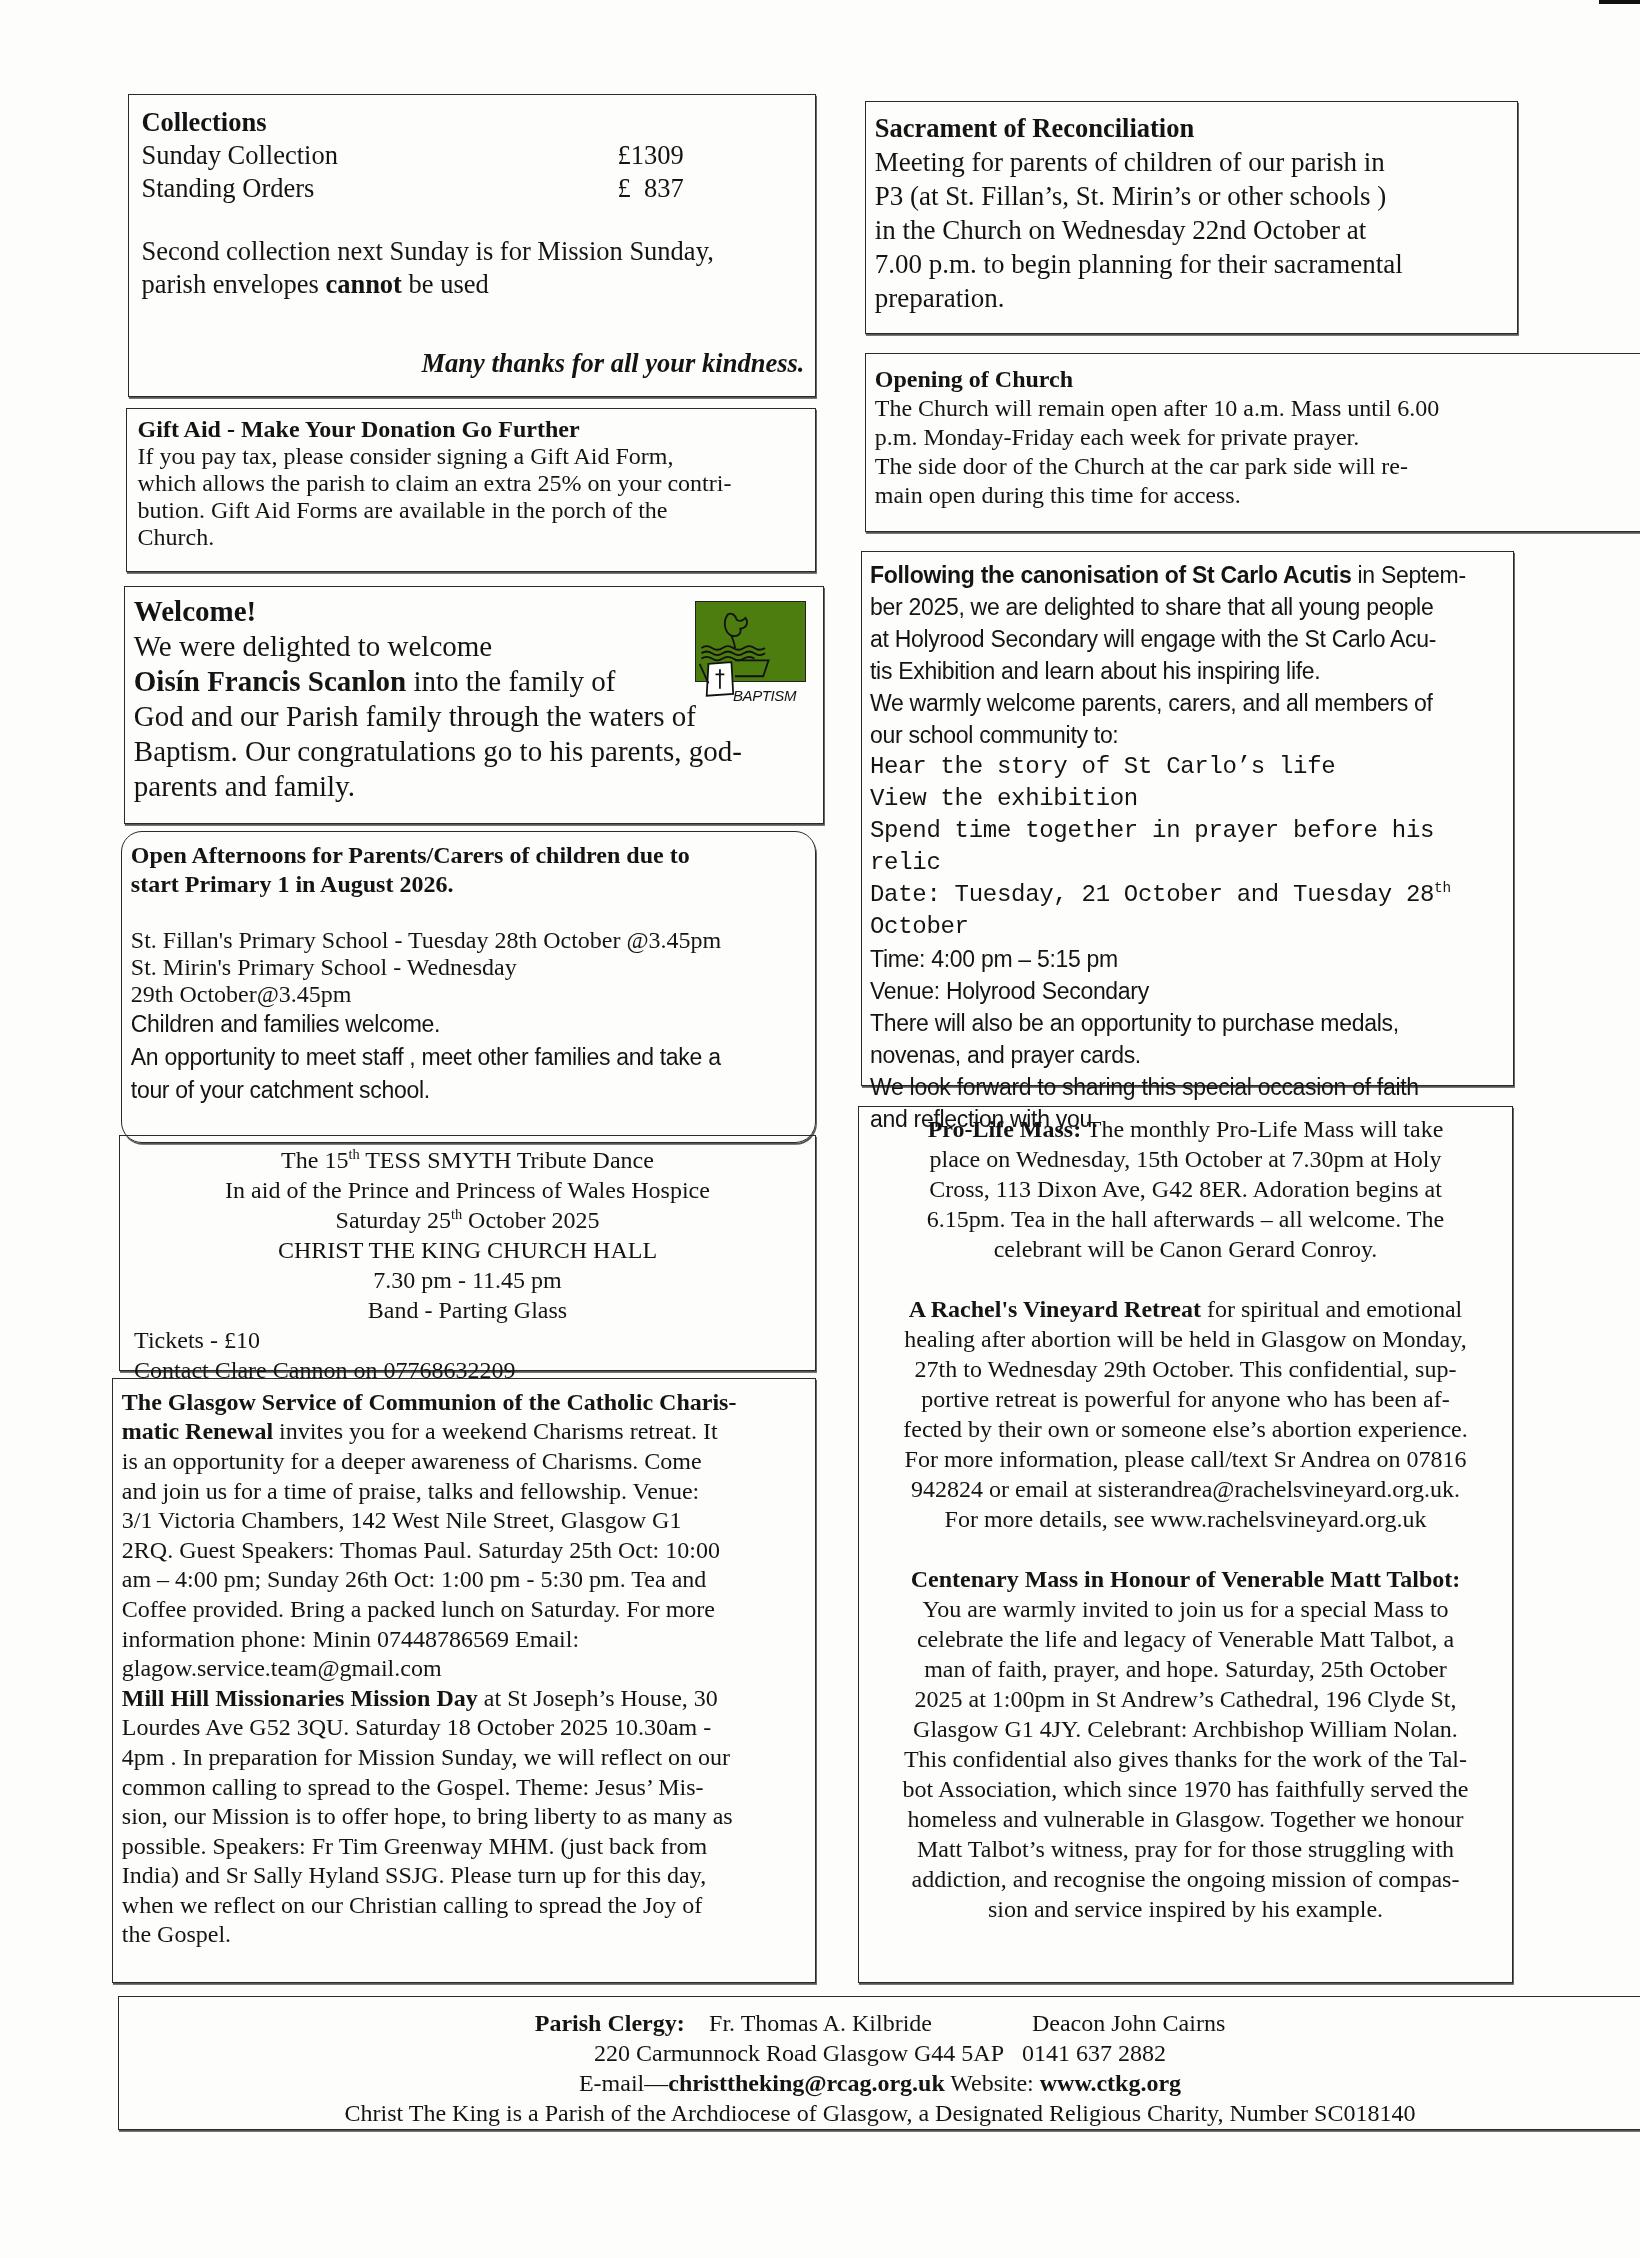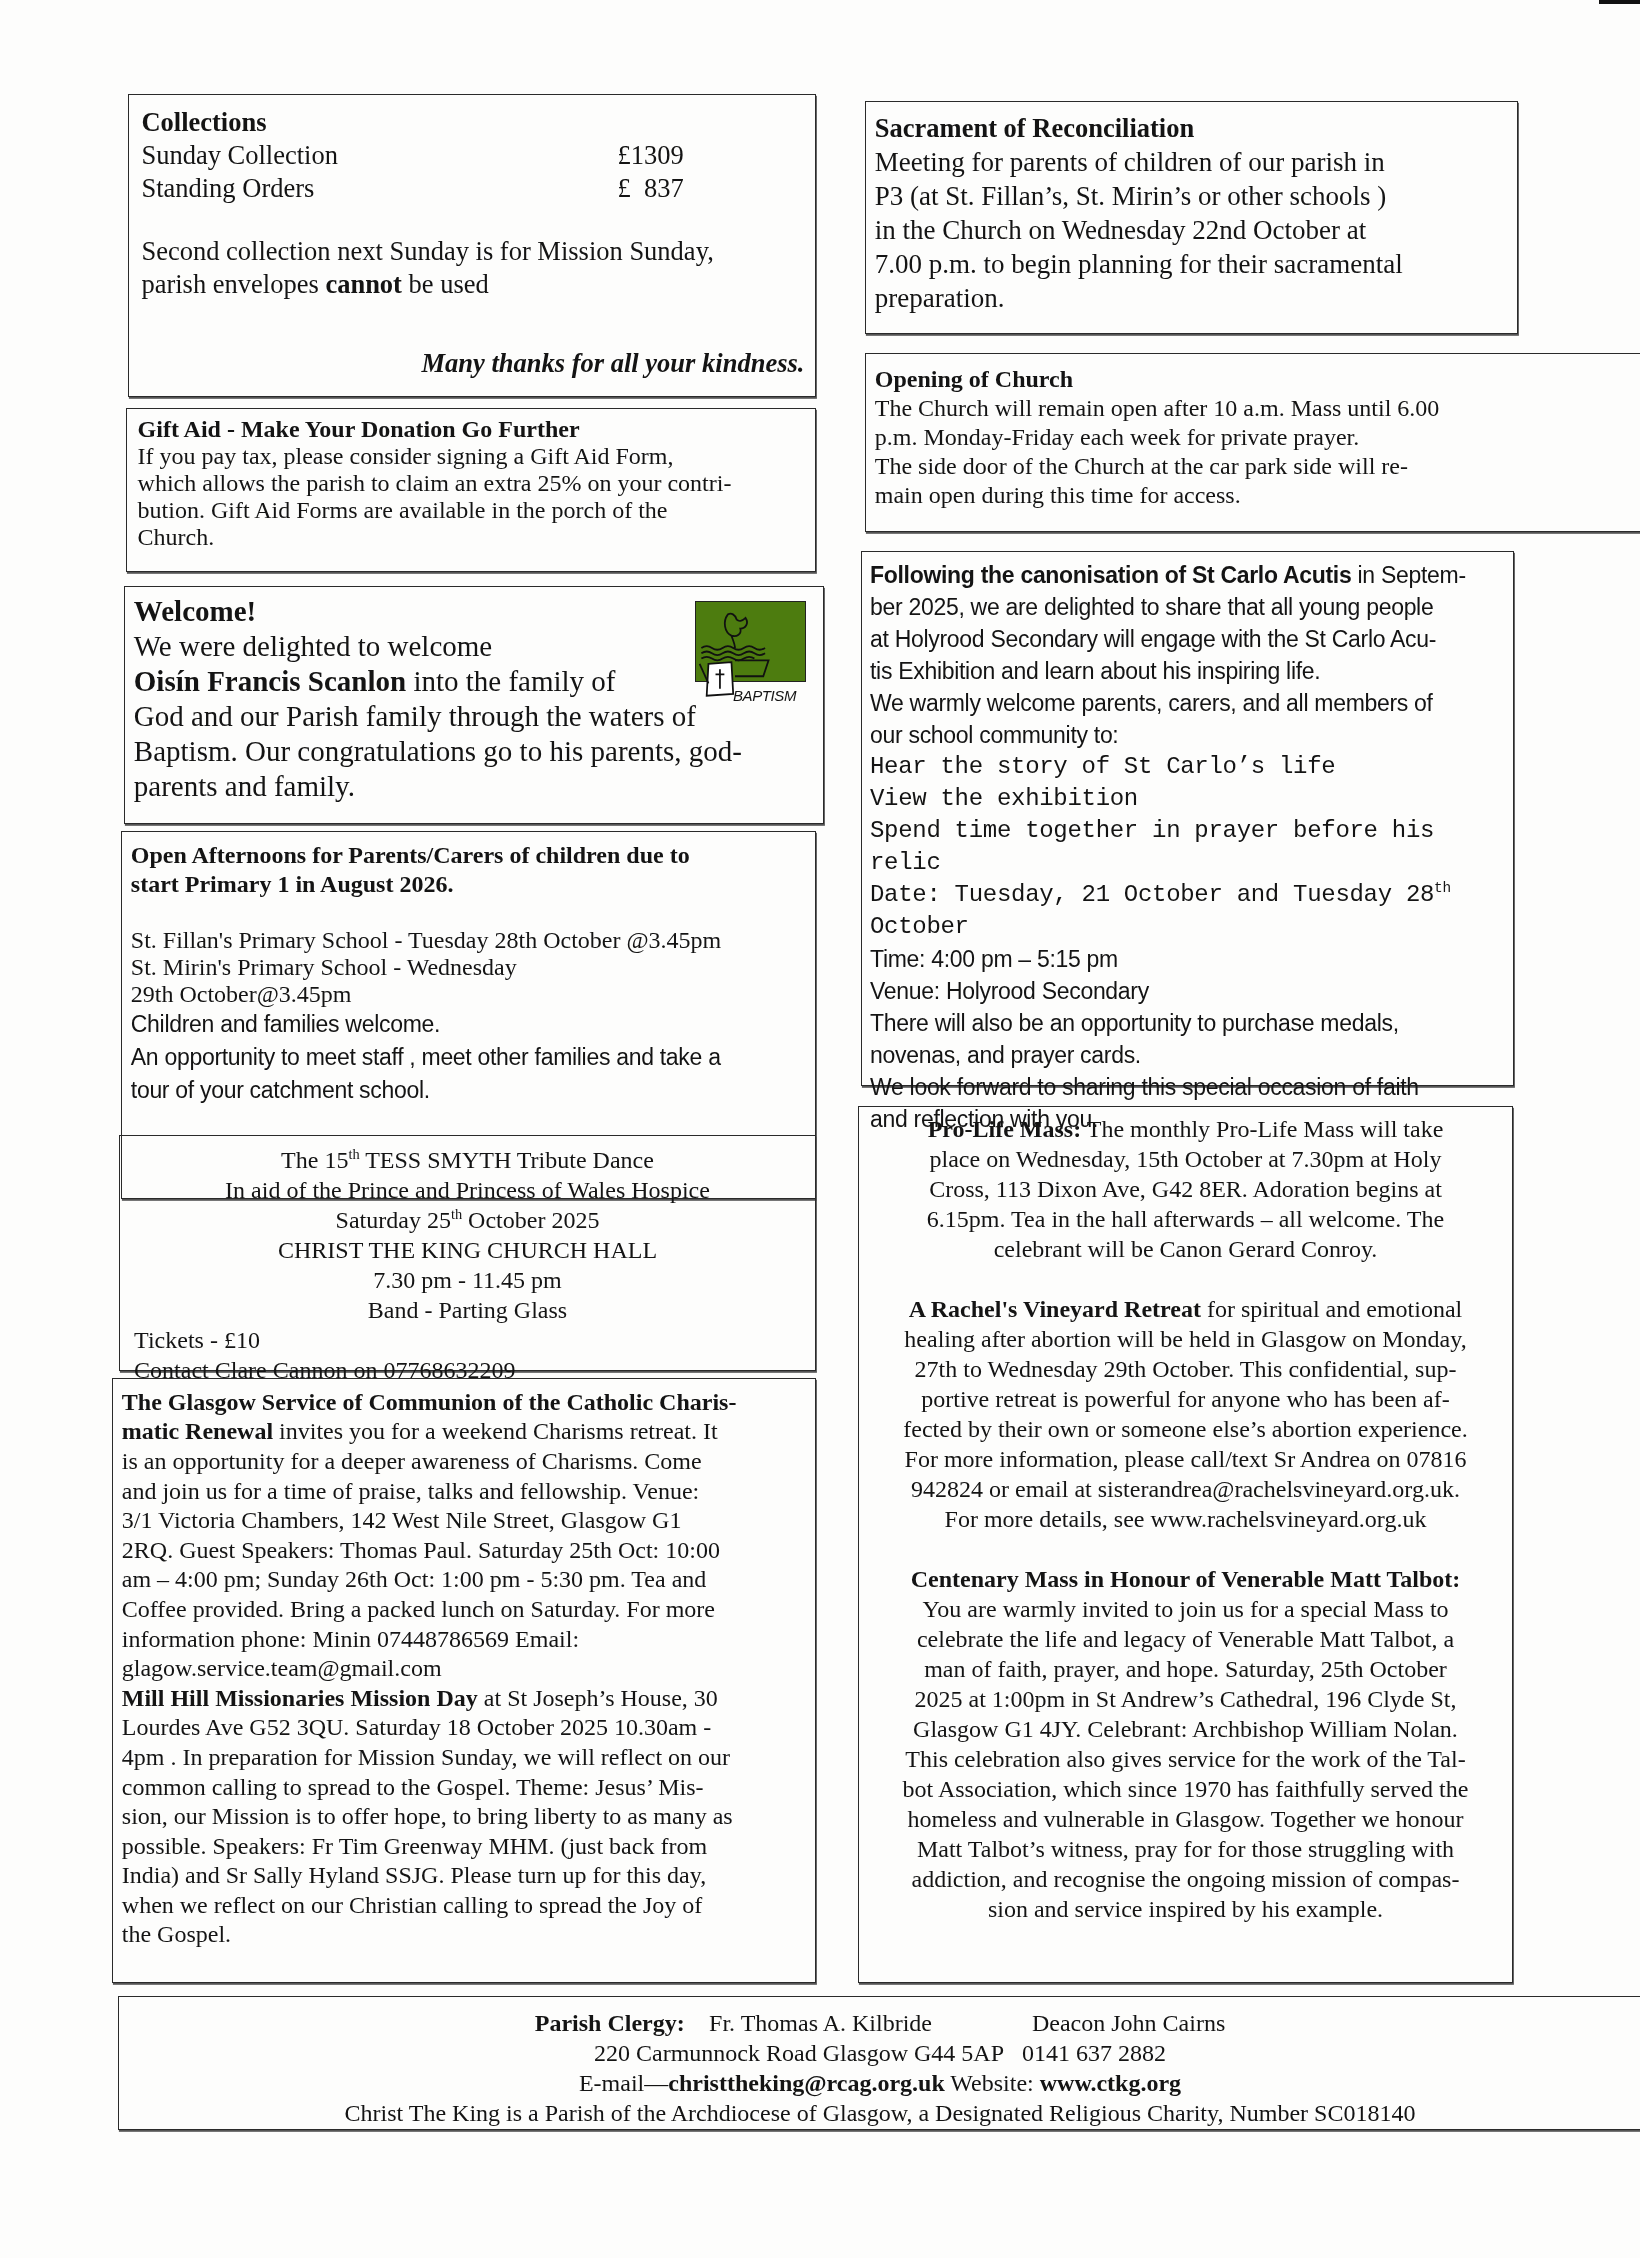--- a/index.html
+++ b/index.html
@@ -27,21 +27,21 @@
   #collections .note { margin-top:30px; }
   #collections .thanks { position:absolute; right:10.6px; bottom:16px; font-style:italic; font-weight:bold; font-size:26.5px; }
 
   #giftaid { left:126px; top:408px; width:690px; height:164px; font-size:24px; line-height:27px; padding:7px 10.6px; }
   #giftaid .title { font-weight:bold; }
 
   #welcome { left:124px; top:586px; width:700px; height:238px; font-size:29px; line-height:35px; padding:7px 8.8px; }
   #welcome .title { font-weight:bold; }
   #baptism-icon { position:absolute; left:570px; top:14px; width:111px; height:81px; border:1.8px solid #222; box-sizing:border-box; background:#4d7c0f; }
 
-  #openafternoons { left:121px; top:831px; width:695px; height:368px; font-size:24px; line-height:27px; padding:8.8px 8.8px; }
+  #openafternoons { left:121px; top:831px; width:695px; height:312px; font-size:24px; line-height:27px; padding:8.8px 8.8px;border-radius:21px; }
   #openafternoons .title { font-weight:bold; font-size:24px; line-height:29px; }
   #openafternoons .gap { height:28px; }
   #openafternoons .sans { font-size:23px; line-height:33px; }
 
   #tess { left:119px; top:1135px; width:697px; height:236px; font-size:24px; line-height:30px; text-align:center; padding:8.8px 8.8px; }
   #tess .left-row { text-align:left; display:flex; padding-left:5.3px;flex-direction:column; }
   #tess .left-row span:first-child { width:159px; }
   sup { font-size:60%; line-height:0; }
 
   #glasgow { left:112px; top:1378px; width:704px; height:605px; font-size:24px; line-height:29.6px; padding:8.8px 8.8px; }
@@ -215,21 +215,21 @@
     <p>942824 or email at sisterandrea@rachelsvineyard.org.uk.</p>
     <p>For more details, see www.rachelsvineyard.org.uk</p>
   </div>
   <div class="section">
     <p><b>Centenary Mass in Honour of Venerable Matt Talbot:</b></p>
     <p>You are warmly invited to join us for a special Mass to</p>
     <p>celebrate the life and legacy of Venerable Matt Talbot, a</p>
     <p>man of faith, prayer, and hope. Saturday, 25th October</p>
     <p>2025 at 1:00pm in St Andrew’s Cathedral, 196 Clyde St,</p>
     <p>Glasgow G1 4JY. Celebrant: Archbishop William Nolan.</p>
-    <p>This celebration also gives service for the work of the Tal-</p>
+    <p>This confidential also gives thanks for the work of the Tal-</p>
     <p>bot Association, which since 1970 has faithfully served the</p>
     <p>homeless and vulnerable in Glasgow. Together we honour</p>
     <p>Matt Talbot’s witness, pray for for those struggling with</p>
     <p>addiction, and recognise the ongoing mission of compas-</p>
     <p>sion and service inspired by his example.</p>
   </div>
 </section>
 
 <footer class="box" id="footer">
   <p class="clergy-line">

